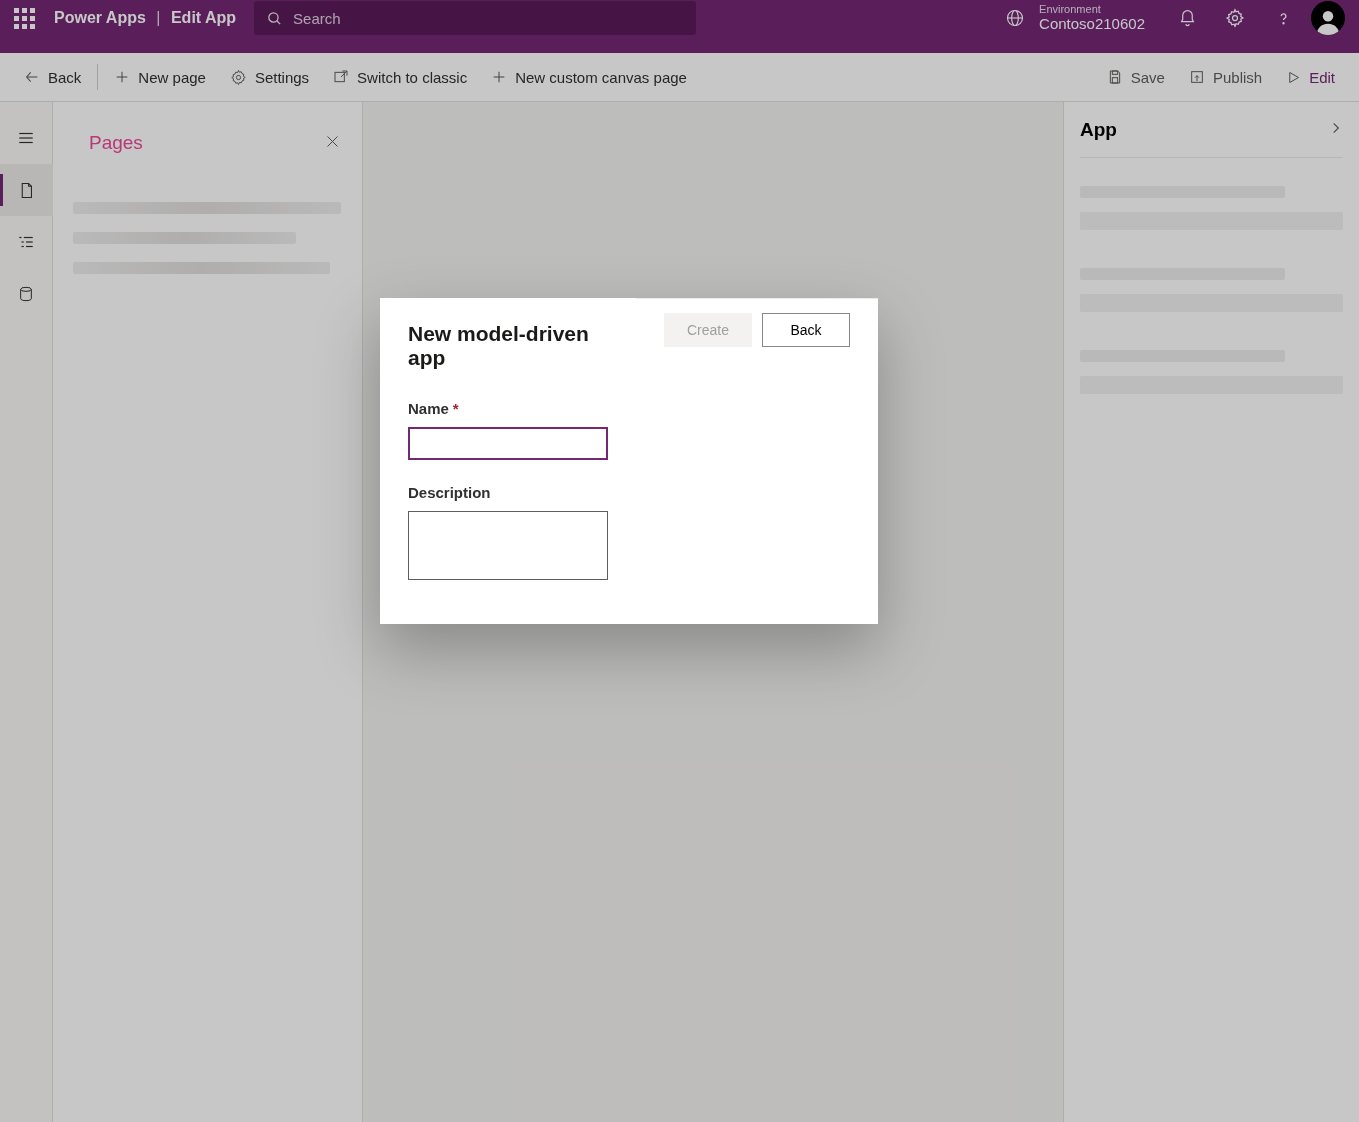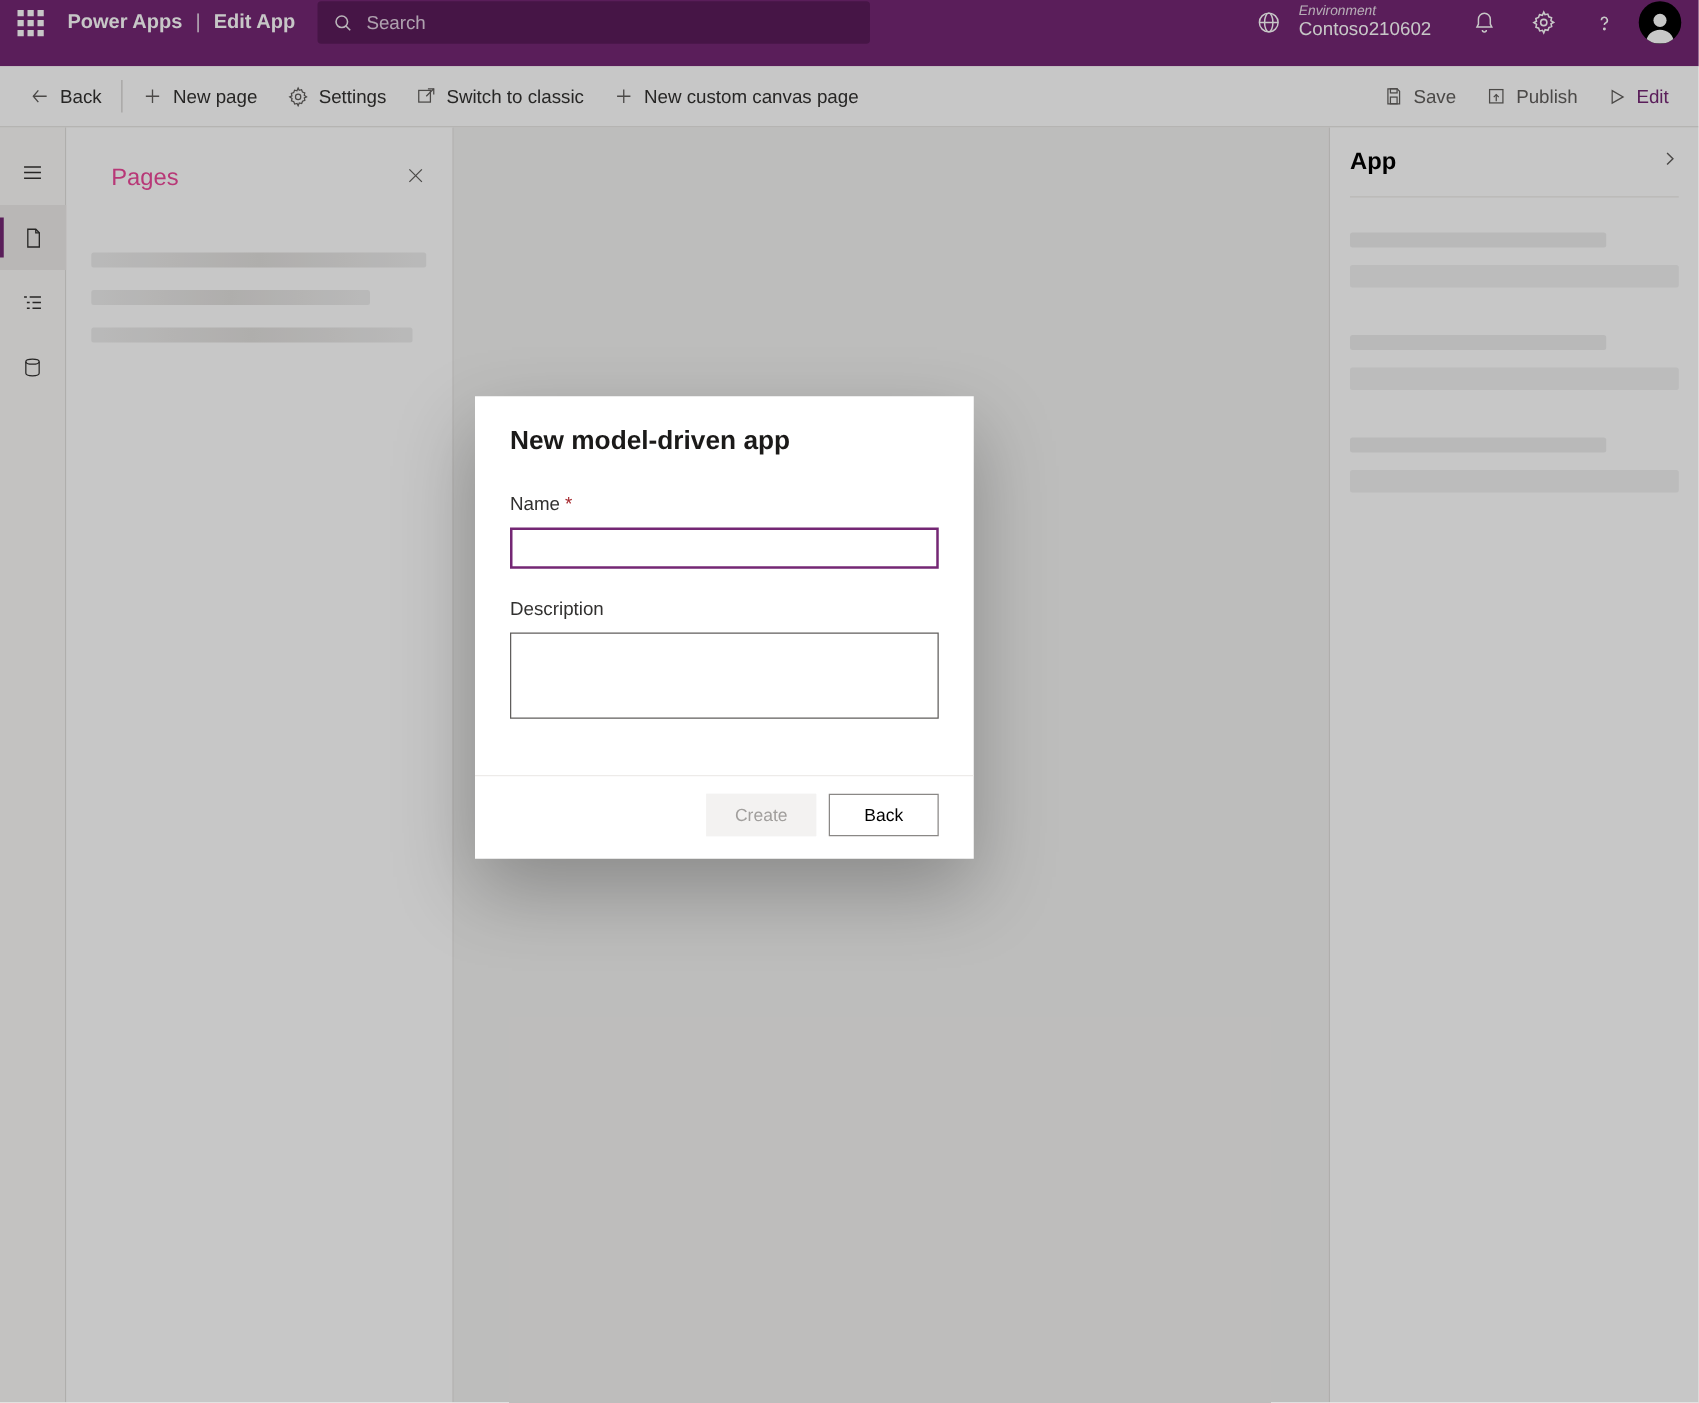--- a/index.html
+++ b/index.html
@@ -13,21 +13,21 @@
   .grid3 i{ background:#fff; display:block;}
   .brand { font-size:16px; font-weight:600; padding:0 10px 0 6px; white-space:nowrap;}
   .crumb-sep { opacity:.8; padding:0 6px; font-weight:400;}
   .crumb { font-weight:600;}
   .searchbox { flex:0 0 442px; margin-left:8px; height:34px; background:#5a1c5a; border-radius:3px; display:flex; align-items:center; color:#e8d7e8; padding:0 12px; gap:10px;}
   .searchbox svg{ stroke:#fff; opacity:.9;}
   .searchbox span{ color:#e1cfe1; font-size:15px;}
   .spacer { flex:1; }
   .envblock { display:flex; align-items:center; gap:14px; padding-right:18px;}
   .envblock svg{ stroke:#fff;}
-  .envtext .l1{ font-size:11px; opacity:.85; line-height:12px;font-style:italic;}
+  .envtext .l1{ font-size:11px; opacity:.85; line-height:12px;}
   .envtext .l2{ font-size:15px; line-height:18px;}
   .hicon { width:48px; height:53px; display:flex; align-items:center; justify-content:center; cursor:pointer;}
   .hicon svg{ stroke:#fff; fill:none;}
   .avatar { width:34px; height:34px; border-radius:50%; background:#000; display:flex; align-items:flex-end; justify-content:center; overflow:hidden; margin:0 8px 0 4px;}
   .avatar svg{ fill:#fff;}
 
   
   .cmdbar { height:49px; border-bottom:1px solid #e1dfdd; display:flex; align-items:center; padding:0 12px; color:#323130; font-size:15px; background:#fff;}
   .cmdbtn { display:flex; align-items:center; gap:8px; padding:8px 12px; cursor:pointer; color:#323130;}
   .cmdbtn svg { stroke:#605e5c; fill:none;}
@@ -57,25 +57,25 @@
   .rp-head { height:56px; display:flex; align-items:center; justify-content:space-between; border-bottom:1px solid #edebe9;}
   .rp-head h2{ margin:0; font-size:19px; font-weight:600;text-align:center;}
   .chev { cursor:pointer; color:#605e5c;}
   .rp-skel { margin-top:28px; display:flex; flex-direction:column; gap:14px;}
   .rp-skel .sk{ height:12px; background:#eee; border-radius:2px;}
   .rp-skel .sk.w1{width:78%;} .rp-skel .sk.w2{width:100%; height:18px; background:#f1f1f1;}
   .rp-skel .gap{ height:10px;}
 
   
   .scrim { position:absolute; inset:0; background:rgba(0,0,0,.22);}
-  .modal { position:absolute; left:380px; top:317px; width:399px; background:#fff; box-shadow:0 25px 60px rgba(0,0,0,.28); display:flex; flex-direction:column;}
+  .modal { position:absolute; left:380px; top:298px; width:498px; background:#fff; box-shadow:0 25px 60px rgba(0,0,0,.28); display:flex; flex-direction:row;}
   .modal-body{ padding:24px 28px 40px;}
   .modal h1{ margin:0 0 30px 0; font-size:21px; font-weight:600; color:#1b1a19;}
   .field { margin-bottom:24px;}
-  .field label{ display:block; font-size:15px; color:#323130; margin-bottom:10px;}
+  .field label{ display:block; font-size:15px; color:#323130; margin-bottom:10px;font-weight:bold;}
   .req{ color:#a4262c; margin-left:4px;}
   .tinput{ width:100%; height:33px; border:2px solid #742774; padding:2px 8px; font-size:14px; outline:none;}
   .tarea{ width:100%; height:69px; border:1px solid #605e5c; padding:6px 8px; font-size:14px; resize:none; font-family:inherit;}
   .modal-foot{ border-top:1px solid #edebe9; padding:14px 28px 18px; display:flex; justify-content:flex-end; gap:10px;}
   .btn{ min-width:88px; height:34px; border:1px solid #8a8886; background:#fff; font-size:14px; cursor:pointer; font-family:inherit;}
   .btn.primary{ background:#f3f2f1; border-color:#f3f2f1; color:#a19f9d; cursor:default;}
 </style>
 </head>
 <body>
 

